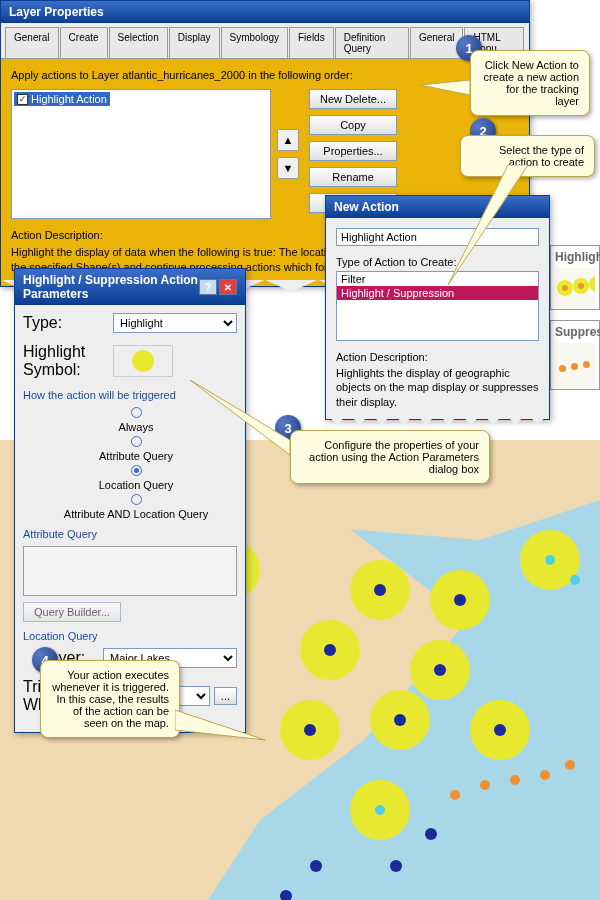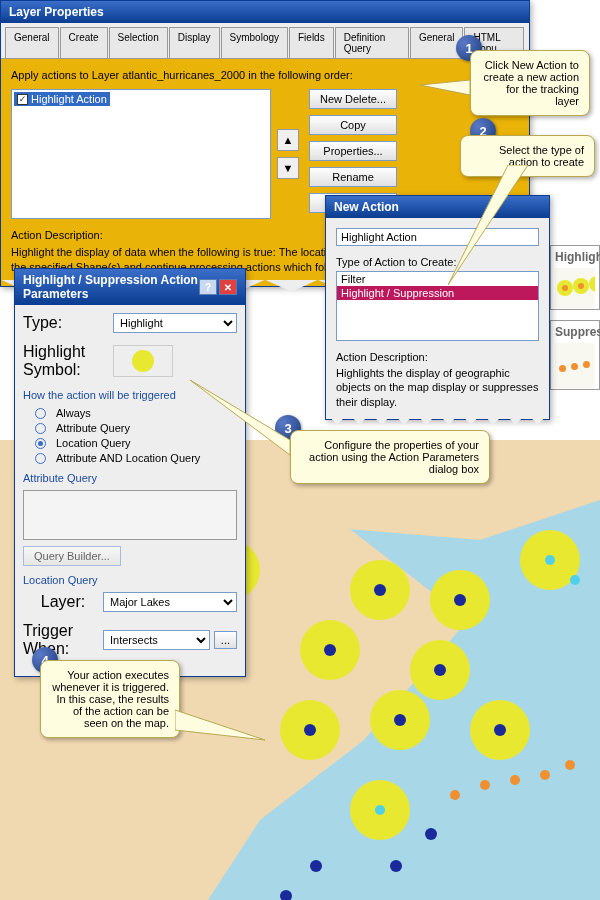--- a/index.html
+++ b/index.html
@@ -43,21 +43,21 @@
   
   
   .action-params { left: 14px; top: 268px; width: 232px; background: #eee; }
   .ap-body { padding: 8px; }
   .ap-row { display: flex; align-items: center; margin-bottom: 10px; }
   .ap-label { width: 90px; font-size: 16px; }
   .ap-select { flex: 1; border: 1px solid #7a9ac8; padding: 2px; background: #fff; font-size: 11px; }
   .ap-swatch { width: 60px; height: 32px; border: 1px solid #ccc; display: flex; align-items: center; justify-content: center; }
   .ap-circle { width: 22px; height: 22px; background: #e8e830; border-radius: 50%; }
   .ap-group { color: #1a4a9c; font-size: 11px; margin: 8px 0 6px 0; }
-  .ap-radio-row { display: flex; align-items: center; gap: 10px; margin: 3px 0 3px 12px; }
+  .ap-radio-row { display: flex; align-items: center; gap: 3px; margin: 3px 0 3px 12px; flex-direction: column; }
   .radio { width: 11px; height: 11px; border: 1px solid #3a6ec8; border-radius: 50%; display: inline-flex; align-items: center; justify-content: center; }
   .radio-sel::after { content: ''; width: 5px; height: 5px; background: #3a6ec8; border-radius: 50%; }
   .ap-textarea { width: 100%; height: 50px; border: 1px solid #999; background: #f4f4f4; margin-top: 3px; }
   .ap-btns { display: flex; justify-content: center; gap: 8px; margin-top: 10px; }
   
   
   .callout { position: absolute; background: #fffde0; border: 1px solid #b8a850; border-radius: 8px; padding: 8px 10px; font-size: 11px; text-align: right; box-shadow: 2px 2px 4px rgba(0,0,0,0.3); }
   .callout-badge { position: absolute; width: 26px; height: 26px; background: radial-gradient(circle at 30% 30%, #5a7ac8, #1a3a7a); border-radius: 50%; color: #fff; font-weight: bold; display: flex; align-items: center; justify-content: center; font-size: 13px; box-shadow: 1px 1px 3px rgba(0,0,0,0.4); }
   
   

